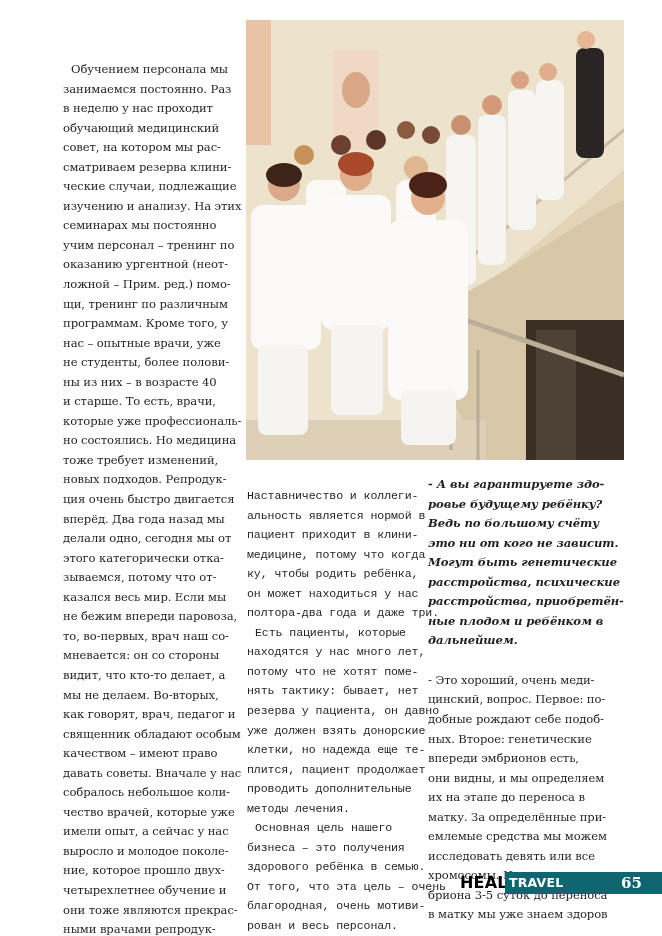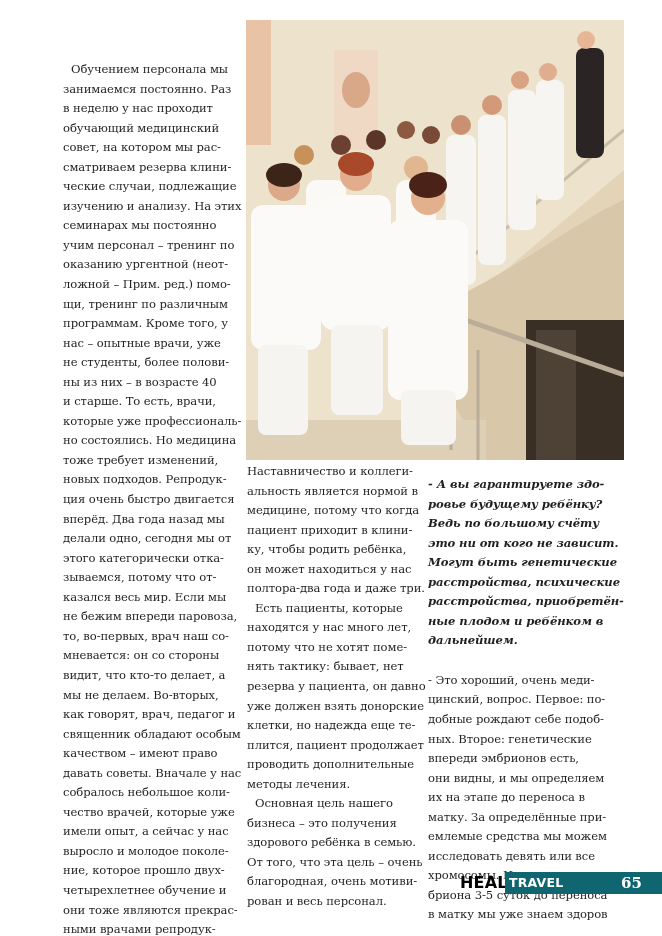--- a/index.html
+++ b/index.html
@@ -2,21 +2,21 @@
 <html><head>
 <meta charset="utf-8">
 <style>
   html, body { margin: 0; padding: 0; background: #ffffff; }
   body { width: 662px; height: 936px; position: relative; overflow: hidden;
          font-family: "DejaVu Serif", "Liberation Serif", serif; color: #231f20; }
   .col { position: absolute; font-size: 11.6px; line-height: 19.55px; letter-spacing: -0.1px; }
   .col .line { display: block; white-space: nowrap; }
   .col .ind { padding-left: 8px; }
   #col1 { left: 63px; top: 60px; width: 178px; }
-  #col2 { left: 247px; top: 462px; width: 176px; }
+  #col2 { left: 247px; top: 486px; width: 176px; font-family: Liberation Mono, monospace; }
   #col3 { left: 428px; top: 475px; width: 190px; }
   .q { font-style: italic; font-weight: bold; }
   .gap { height: 20px; }
 
   #photo { position: absolute; left: 246px; top: 20px; width: 378px; height: 440px; overflow: hidden;
            background: linear-gradient(180deg, #ece3cf 0%, #e9dcc3 60%, #d7c8ae 100%); }
   #photo svg { width: 100%; height: 100%; display: block; }
 
   #footer { position: absolute; left: 460px; top: 872px; height: 22px; width: 202px; }
   #footer .health { position: absolute; left: 0; top: 0; height: 22px; line-height: 22px;
@@ -137,22 +137,22 @@
       <rect x="155" y="370" width="55" height="55" rx="8" fill="#f6f4f0"></rect>
       <circle cx="182" cy="178" r="17" fill="#e3b08e"></circle>
       <ellipse cx="182" cy="165" rx="19" ry="13" fill="#4a2218"></ellipse>
     </g>
   </svg>
 </div>
 
 <div id="col2" class="col">
     <span class="line">Наставничество и коллеги-</span>
     <span class="line">альность является нормой в</span>
+    <span class="line">пациент приходит в клини-</span>
     <span class="line">медицине, потому что когда</span>
-    <span class="line">пациент приходит в клини-</span>
     <span class="line">ку, чтобы родить ребёнка,</span>
     <span class="line">он может находиться у нас</span>
     <span class="line">полтора-два года и даже три.</span>
     <span class="line ind">Есть пациенты, которые</span>
     <span class="line">находятся у нас много лет,</span>
     <span class="line">потому что не хотят поме-</span>
     <span class="line">нять тактику: бывает, нет</span>
     <span class="line">резерва у пациента, он давно</span>
     <span class="line">уже должен взять донорские</span>
     <span class="line">клетки, но надежда еще те-</span>

